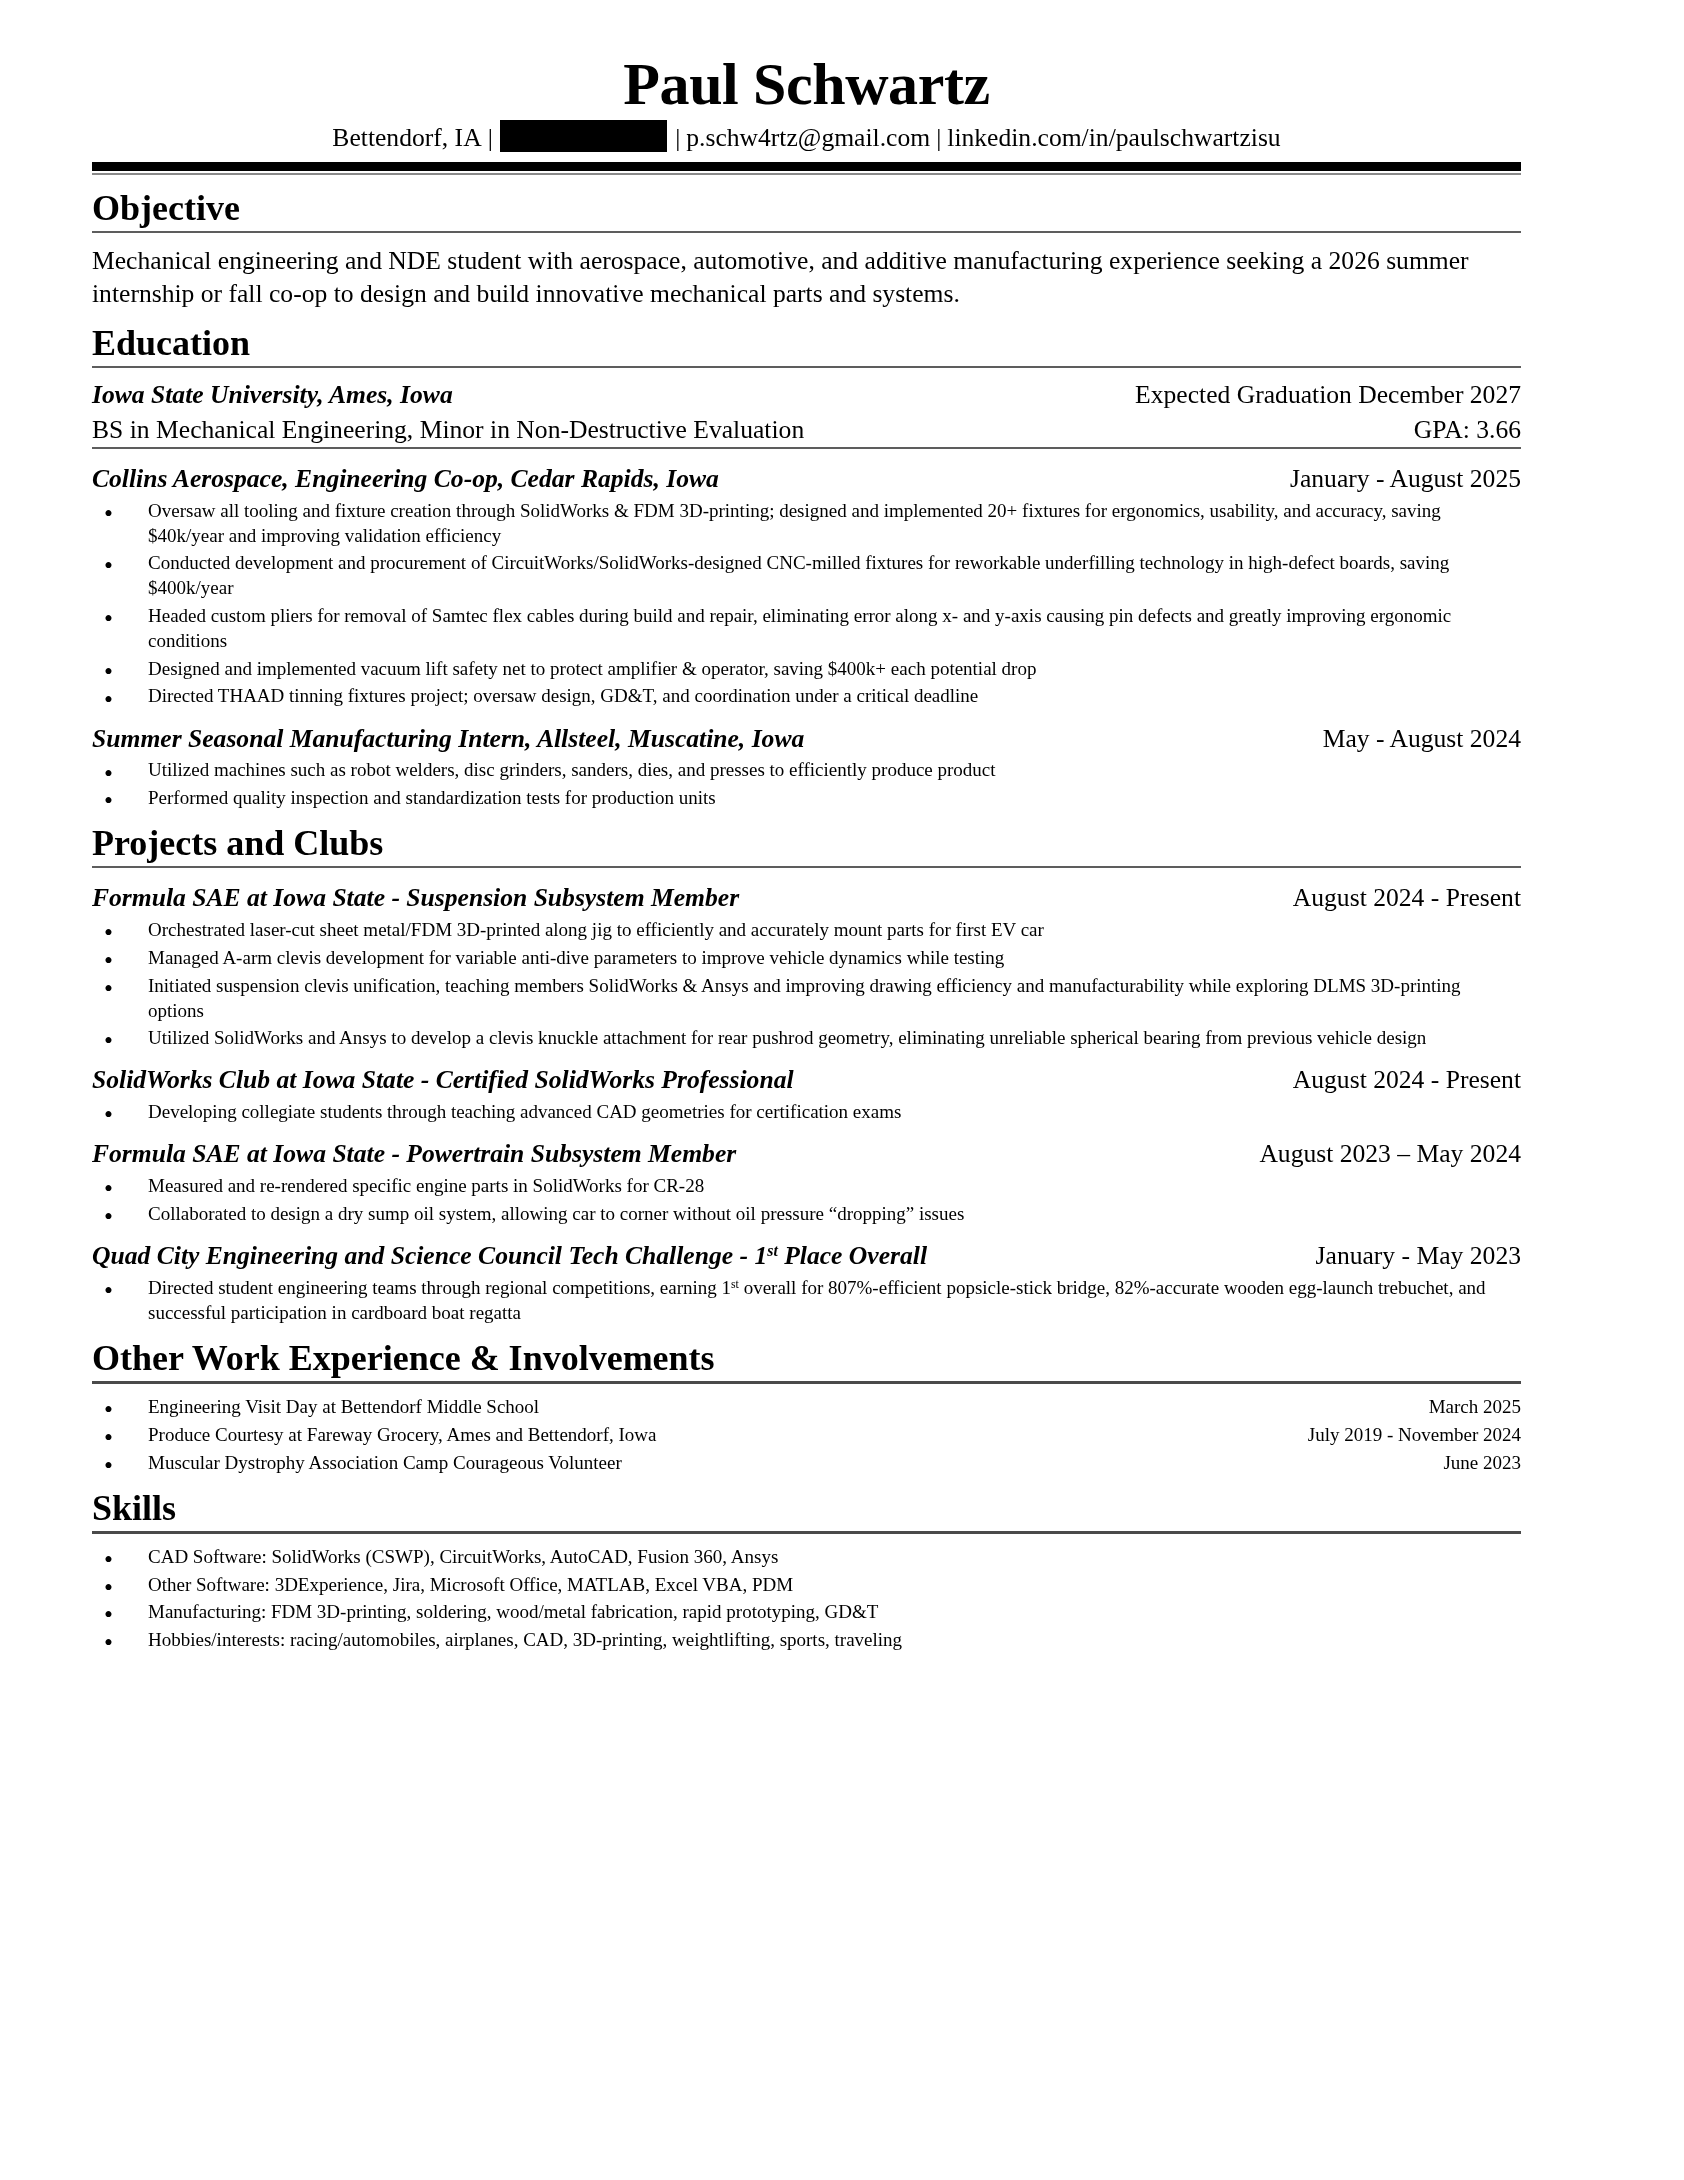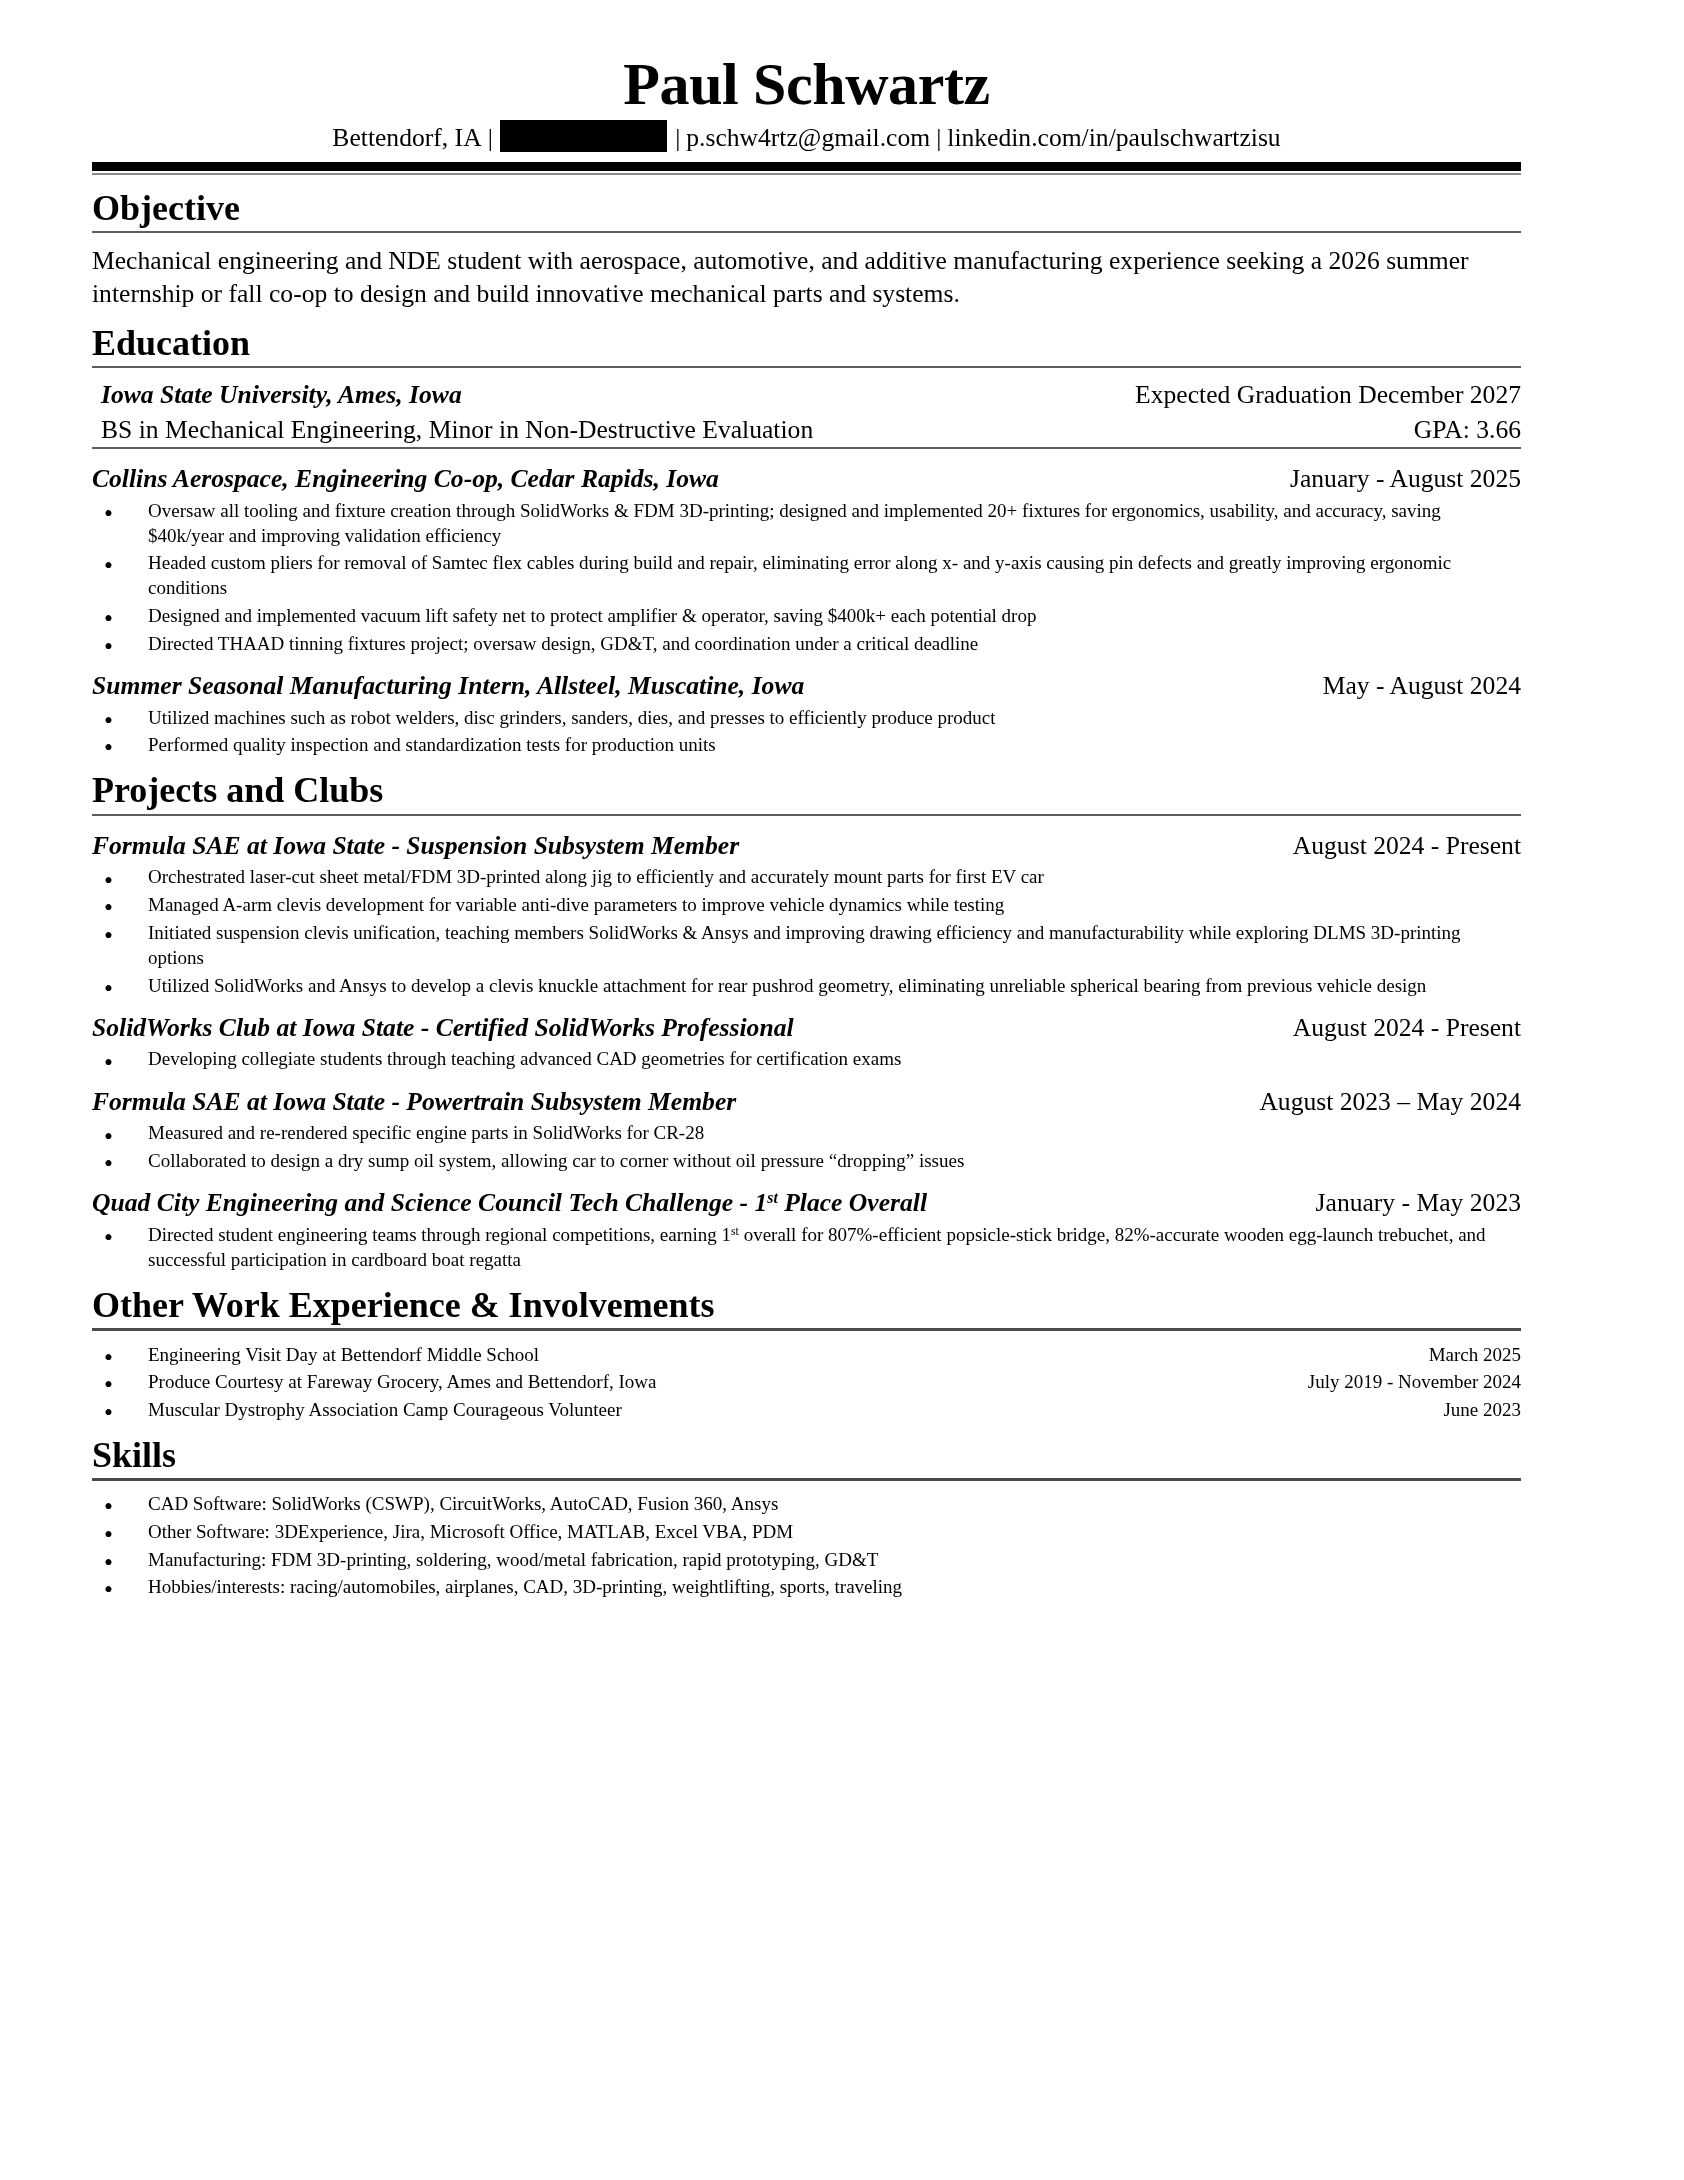--- a/index.html
+++ b/index.html
@@ -89,21 +89,21 @@
   .row .left {
     font-style: italic;
     font-weight: bold;
   }
   .row .right {
     white-space: nowrap;
     text-align: right;
   }
   .row.plain .left { font-style: normal; font-weight: normal; }
 
-  .edu-row { margin-bottom: 0.9px; margin-left: 9px; }
+  .edu-row { margin-bottom: 0.9px; }
 
   .entry { margin-top: 13px; }
   .entry:first-child { margin-top: 1.7px; }
 
   ul.bullets {
     list-style: none;
     margin: 1.7px 0 0 0;
     padding: 0;
   }
   ul.bullets li {
@@ -167,20 +167,21 @@
 
   <div class="section-rule"></div>
 
   <div class="entry">
     <div class="row">
       <div class="left">Collins Aerospace, Engineering Co-op, Cedar Rapids, Iowa</div>
       <div class="right">January - August 2025</div>
     </div>
     <ul class="bullets">
       <li>Oversaw all tooling and fixture creation through SolidWorks &amp; FDM 3D-printing; designed and implemented 20+ fixtures for ergonomics, usability, and accuracy, saving $40k/year and improving validation efficiency</li>
+      <li>Conducted development and procurement of CircuitWorks/SolidWorks-designed CNC-milled fixtures for reworkable underfilling technology in high-defect boards, saving $400k/year</li>
       <li>Headed custom pliers for removal of Samtec flex cables during build and repair, eliminating error along x- and y-axis causing pin defects and greatly improving ergonomic conditions</li>
       <li>Designed and implemented vacuum lift safety net to protect amplifier &amp; operator, saving $400k+ each potential drop</li>
       <li>Directed THAAD tinning fixtures project; oversaw design, GD&amp;T, and coordination under a critical deadline</li>
     </ul>
   </div>
 
   <div class="entry">
     <div class="row">
       <div class="left">Summer Seasonal Manufacturing Intern, Allsteel, Muscatine, Iowa</div>
       <div class="right">May - August 2024</div>

